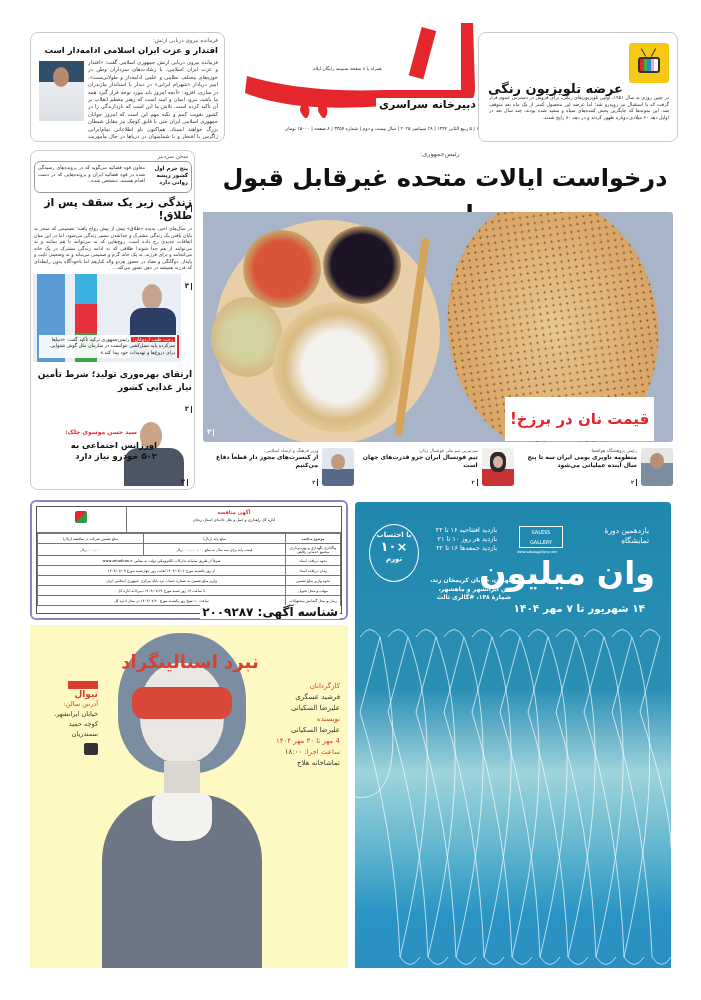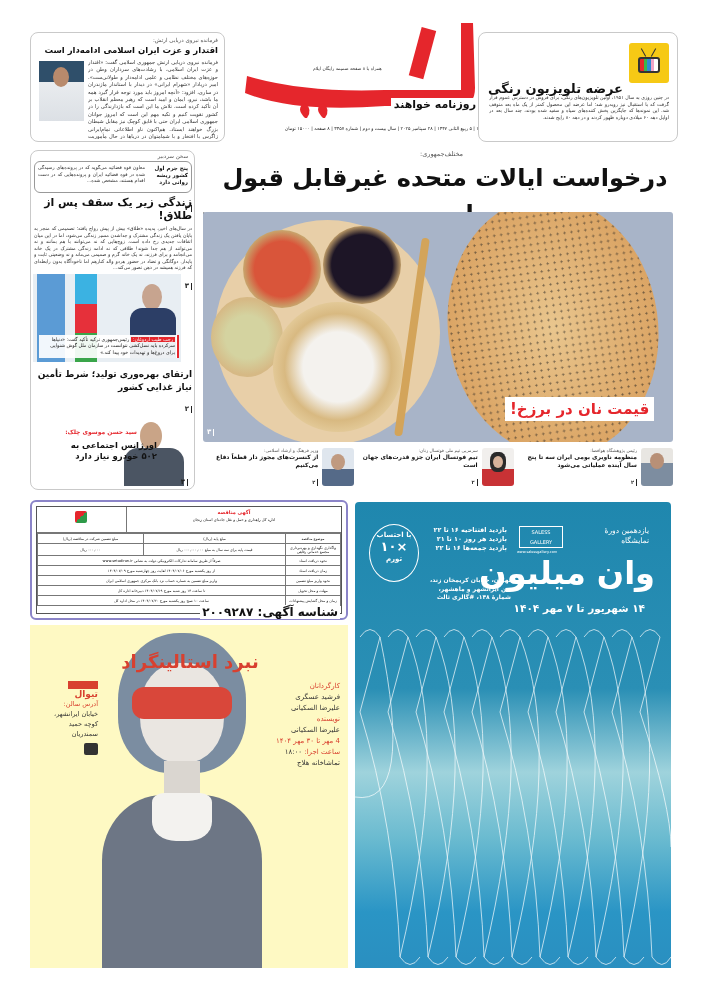--- a/index.html
+++ b/index.html
@@ -26,21 +26,21 @@
 </div>
 
 <div class="abs" style="left:235px;top:18px;width:245px;height:110px;">
   <svg width="245" height="110" viewBox="0 0 245 110">
     <path d="M10 75 Q60 95 150 88 L225 88 Q240 87 240 70 L238 5 L226 5 L226 72 L150 72 Q70 75 12 58 Z" fill="#e5262c"></path>
     <path d="M180 10 L195 10 L195 60 L180 60 Z" fill="#e5262c" transform="rotate(15 187 35)"></path>
     <path d="M70 100 Q60 90 70 85 Q78 92 72 100 Z" fill="#e5262c"></path>
     <path d="M88 100 Q78 90 88 85 Q96 92 90 100 Z" fill="#e5262c"></path>
   </svg>
   <div style="position:absolute;left:78px;top:48px;font-size:4.5px;color:#333;">همراه با ۸ صفحه ضمیمه رایگان ایلام</div>
-  <div style="position:absolute;right:4px;top:80px;font-size:11px;font-weight:bold;color:#111;background:#fff;padding-left:3px;">روزنامه خواهند</div>
+  <div style="position:absolute;right:4px;top:80px;font-size:11px;font-weight:bold;color:#111;background:#fff;padding-left:3px;">دبیرخانه سراسری</div>
 </div>
 
 <div class="abs" style="left:285px;top:126px;font-size:4.6px;color:#222;white-space:nowrap;">یکشنبه ۶ مهر ۱۴۰۴ | ۵ ربیع الثانی ۱۴۴۷ | ۲۸ سپتامبر ۲۰۲۵ | سال بیست و دوم | شماره ۳۴۵۷ | ۸ صفحه | ۱۵۰۰۰ تومان</div>
 
 <div class="abs box" style="left:478px;top:32px;width:200px;height:110px;">
   <div style="position:absolute;right:8px;top:10px;width:40px;height:40px;background:#f6c915;border-radius:3px;">
     <div style="position:absolute;left:9px;top:14px;width:22px;height:16px;border:2px solid #333;border-radius:3px;background:linear-gradient(90deg,#e5262c 0 20%,#3ab54a 20% 40%,#2d8bd5 40% 60%,#f1a5c9 60% 80%,#fff 80%)"></div>
     <div style="position:absolute;left:14px;top:5px;width:1px;height:9px;background:#333;transform:rotate(-30deg)"></div>
     <div style="position:absolute;left:24px;top:5px;width:1px;height:9px;background:#333;transform:rotate(30deg)"></div>
   </div>
@@ -86,35 +86,35 @@
 <div class="abs" style="left:34px;top:418px;width:158px;height:70px;">
   <div style="position:absolute;left:82px;top:0;width:74px;height:68px;">
     <div style="position:absolute;left:24px;top:4px;width:22px;height:28px;border-radius:50%;background:#c9a487"></div>
     <div style="position:absolute;left:8px;top:30px;width:60px;height:38px;background:#4b5563;border-radius:14px 14px 0 0"></div>
   </div>
   <div style="position:absolute;right:55px;top:10px;font-size:6px;color:#e5262c;font-weight:bold;">سید حسن موسوی چلک:</div>
   <div class="hbold" style="position:absolute;right:35px;top:22px;width:100px;font-size:8.5px;line-height:11px;text-align:right;">اورژانس اجتماعی به ۵۰۲ خودرو نیاز دارد</div>
   <div style="position:absolute;right:4px;bottom:0"><span class="num">۳</span></div>
 </div>
 
-<div class="abs" style="left:420px;top:150px;font-size:6.5px;color:#555;">مختلف‌جمهوری:</div>
+<div class="abs" style="left:420px;top:150px;font-size:6.5px;color:#555;">رئیس‌جمهوری:</div>
 <div class="abs hbold" style="left:210px;top:160px;width:470px;font-size:24px;line-height:36px;font-weight:900;text-align:center;letter-spacing:-0.5px;">درخواست ایالات متحده غیرقابل قبول است</div>
 <div class="abs" style="left:203px;top:202px"><span class="num">۲</span></div>
 
 <div class="abs" style="left:203px;top:212px;width:470px;height:230px;background:#a8b4c8;border-radius:3px;overflow:hidden;">
   <div style="position:absolute;left:12px;top:8px;width:225px;height:225px;border-radius:50%;background:#e8cfa8;"></div>
   <div style="position:absolute;left:40px;top:18px;width:78px;height:78px;border-radius:50%;background:radial-gradient(circle,#d9553a 50%,#c8a46c 70%);"></div>
   <div style="position:absolute;left:120px;top:14px;width:78px;height:78px;border-radius:50%;background:radial-gradient(circle,#1d1526 55%,#c8a46c 72%);"></div>
   <div style="position:absolute;left:8px;top:85px;width:72px;height:80px;border-radius:50%;background:radial-gradient(circle,#d4d3a0 40%,#d6b985 70%);"></div>
   <div style="position:absolute;left:70px;top:90px;width:130px;height:130px;border-radius:50%;background:radial-gradient(circle,#f4f2ee 38%,#d8b981 58%,#e2c896 70%);"></div>
   <div style="position:absolute;left:205px;top:25px;width:8px;height:200px;background:#d3a45a;border-radius:4px;transform:rotate(8deg);"></div>
   <div style="position:absolute;left:245px;top:-15px;width:210px;height:260px;border-radius:50%;background:radial-gradient(ellipse,#e9c68e 0%,#dba565 70%,#c88f4f 100%);transform:rotate(-8deg);">
     <div style="position:absolute;inset:0;border-radius:50%;background-image:radial-gradient(#222 0.9px,transparent 1.2px);background-size:7px 7px;opacity:0.55"></div>
   </div>
-  <div style="position:absolute;left:302px;top:185px;background:#fff;color:#e5262c;font-weight:900;font-size:15px;padding:3px 5px;">قیمت نان در برزخ!</div>
+  <div style="position:absolute;left:302px;top:185px;background:#fff;color:#e5262c;font-weight:900;font-size:15px;padding:13px 5px;">قیمت نان در برزخ!</div>
   <div style="position:absolute;left:4px;bottom:4px;"><span class="num" style="color:#fff;border-color:#fff">۳</span></div>
 </div>
 
 <div class="abs" style="left:203px;top:448px;width:470px;height:46px;display:flex;flex-direction:row;gap:8px;">
   <div style="flex:1;display:flex;gap:4px;">
     <div style="width:32px;height:38px;background:linear-gradient(180deg,#e8e6e2 40%,#7d8da0 40%);border-radius:3px;position:relative">
         <div style="position:absolute;left:9px;top:5px;width:14px;height:16px;border-radius:50%;background:#b89077"></div>
       </div>
     <div style="flex:1">
       <div class="kicker" style="font-size:4.5px">رئیس پژوهشگاه هوافضا:</div>
@@ -220,21 +220,21 @@
       <path d="M277 10 Q316 120 269 330"></path>
     </g>
   </svg>
   <div style="position:absolute;right:22px;top:24px;width:60px;font-size:7.5px;line-height:10px;color:#fff;font-weight:normal;">یازدهمین دورهٔ نمایشگاه</div>
   <div style="position:absolute;right:16px;top:52px;font-size:32px;color:#fff;font-weight:bold;">وان میلیون</div>
   <div style="position:absolute;right:26px;top:100px;font-size:10.5px;color:#fff;font-weight:bold;">۱۴ شهریور تا ۷ مهر ۱۴۰۴</div>
   <div style="position:absolute;left:164px;top:24px;width:44px;height:22px;border:1px solid #fff;font-size:5px;color:#fff;text-align:center;line-height:10px;">
     <span>SALESS GALLERY</span>
   </div>
   <div style="position:absolute;left:162px;top:48px;font-size:3.5px;color:#fff;direction:ltr;">www.salessgallery.com</div>
-  <div style="position:absolute;right:164px;top:24px;font-size:6.5px;line-height:9px;color:#fff;font-weight:bold;text-align:right;">
+  <div style="position:absolute;right:174px;top:24px;font-size:6.5px;line-height:9px;color:#fff;font-weight:normal;text-align:right;">
     <div>بازدید افتتاحیه ۱۶ تا ۲۲</div>
     <div>بازدید هر روز ۱۰ تا ۲۱</div>
     <div>بازدید جمعه‌ها ۱۶ تا ۲۲</div>
   </div>
   <div style="position:absolute;right:160px;top:74px;font-size:6px;line-height:8.5px;color:#fff;font-weight:bold;text-align:right;">
     <div>تهران، خیابان کریمخان زند،</div>
     <div>بین ایرانشهر و ماهشهر،</div>
     <div>شمارهٔ ۱۴۸، #گالری ثالث</div>
   </div>
   <div style="position:absolute;left:14px;top:22px;width:50px;height:58px;border:1.5px solid #fff;border-radius:50%;color:#fff;text-align:center;font-weight:bold;padding-top:6px;">

